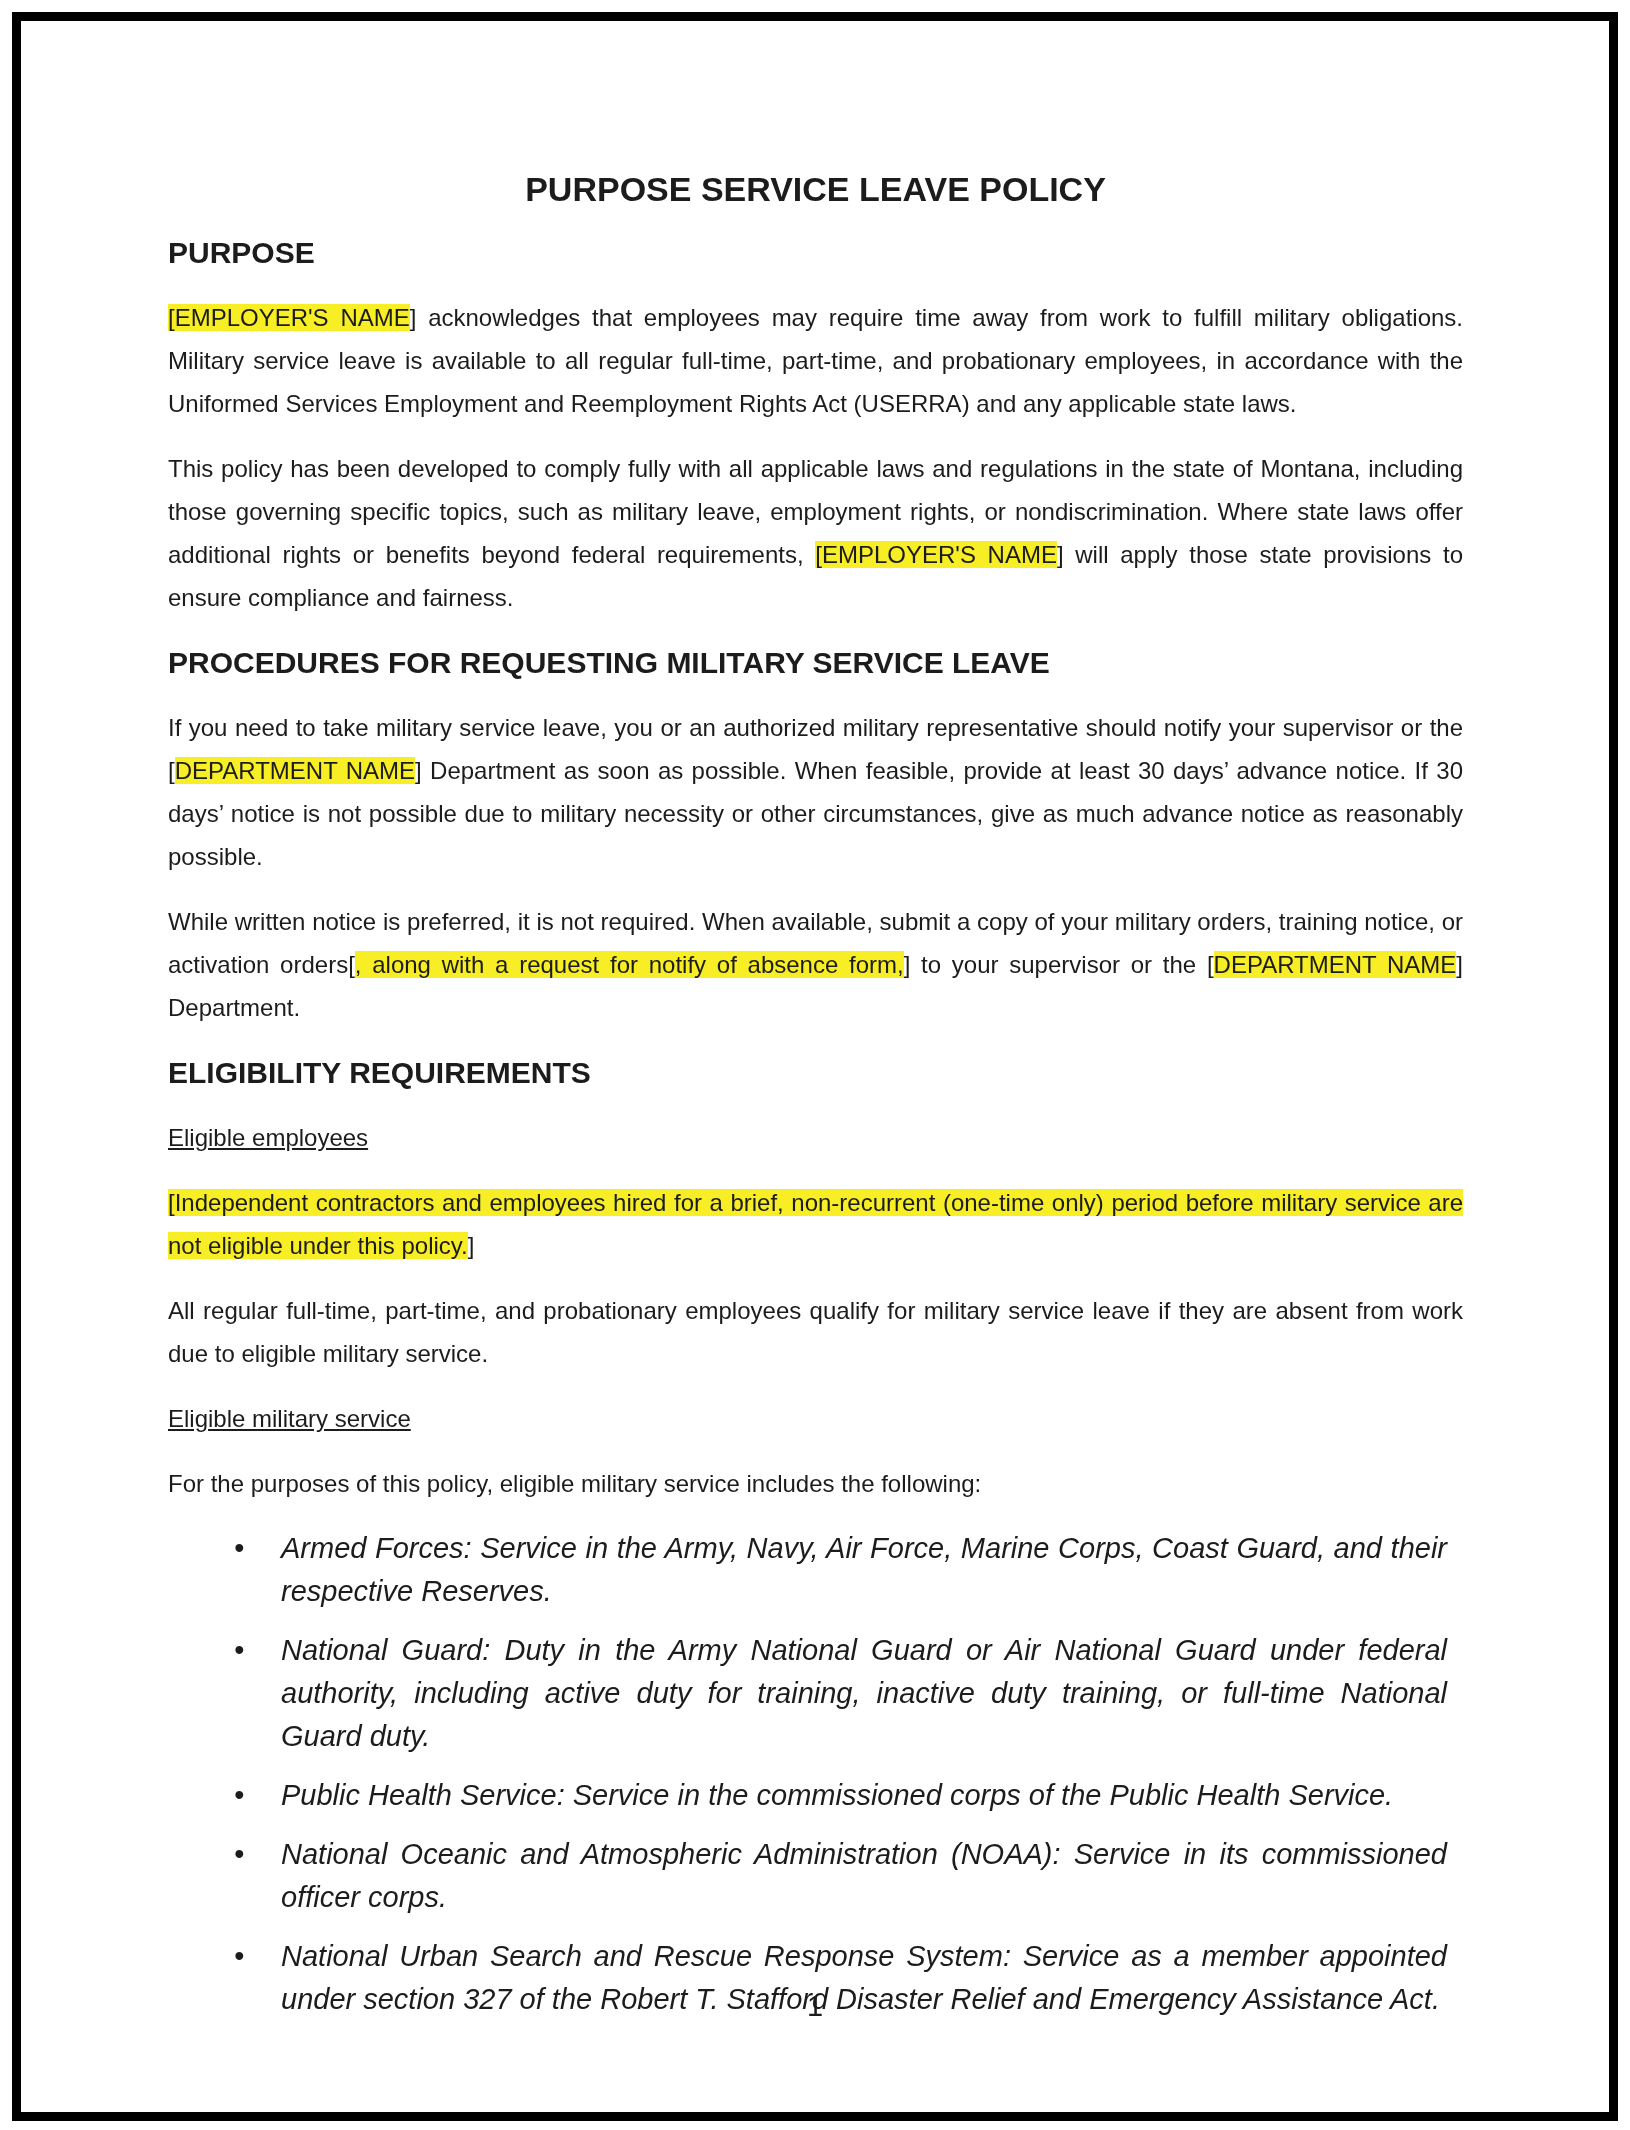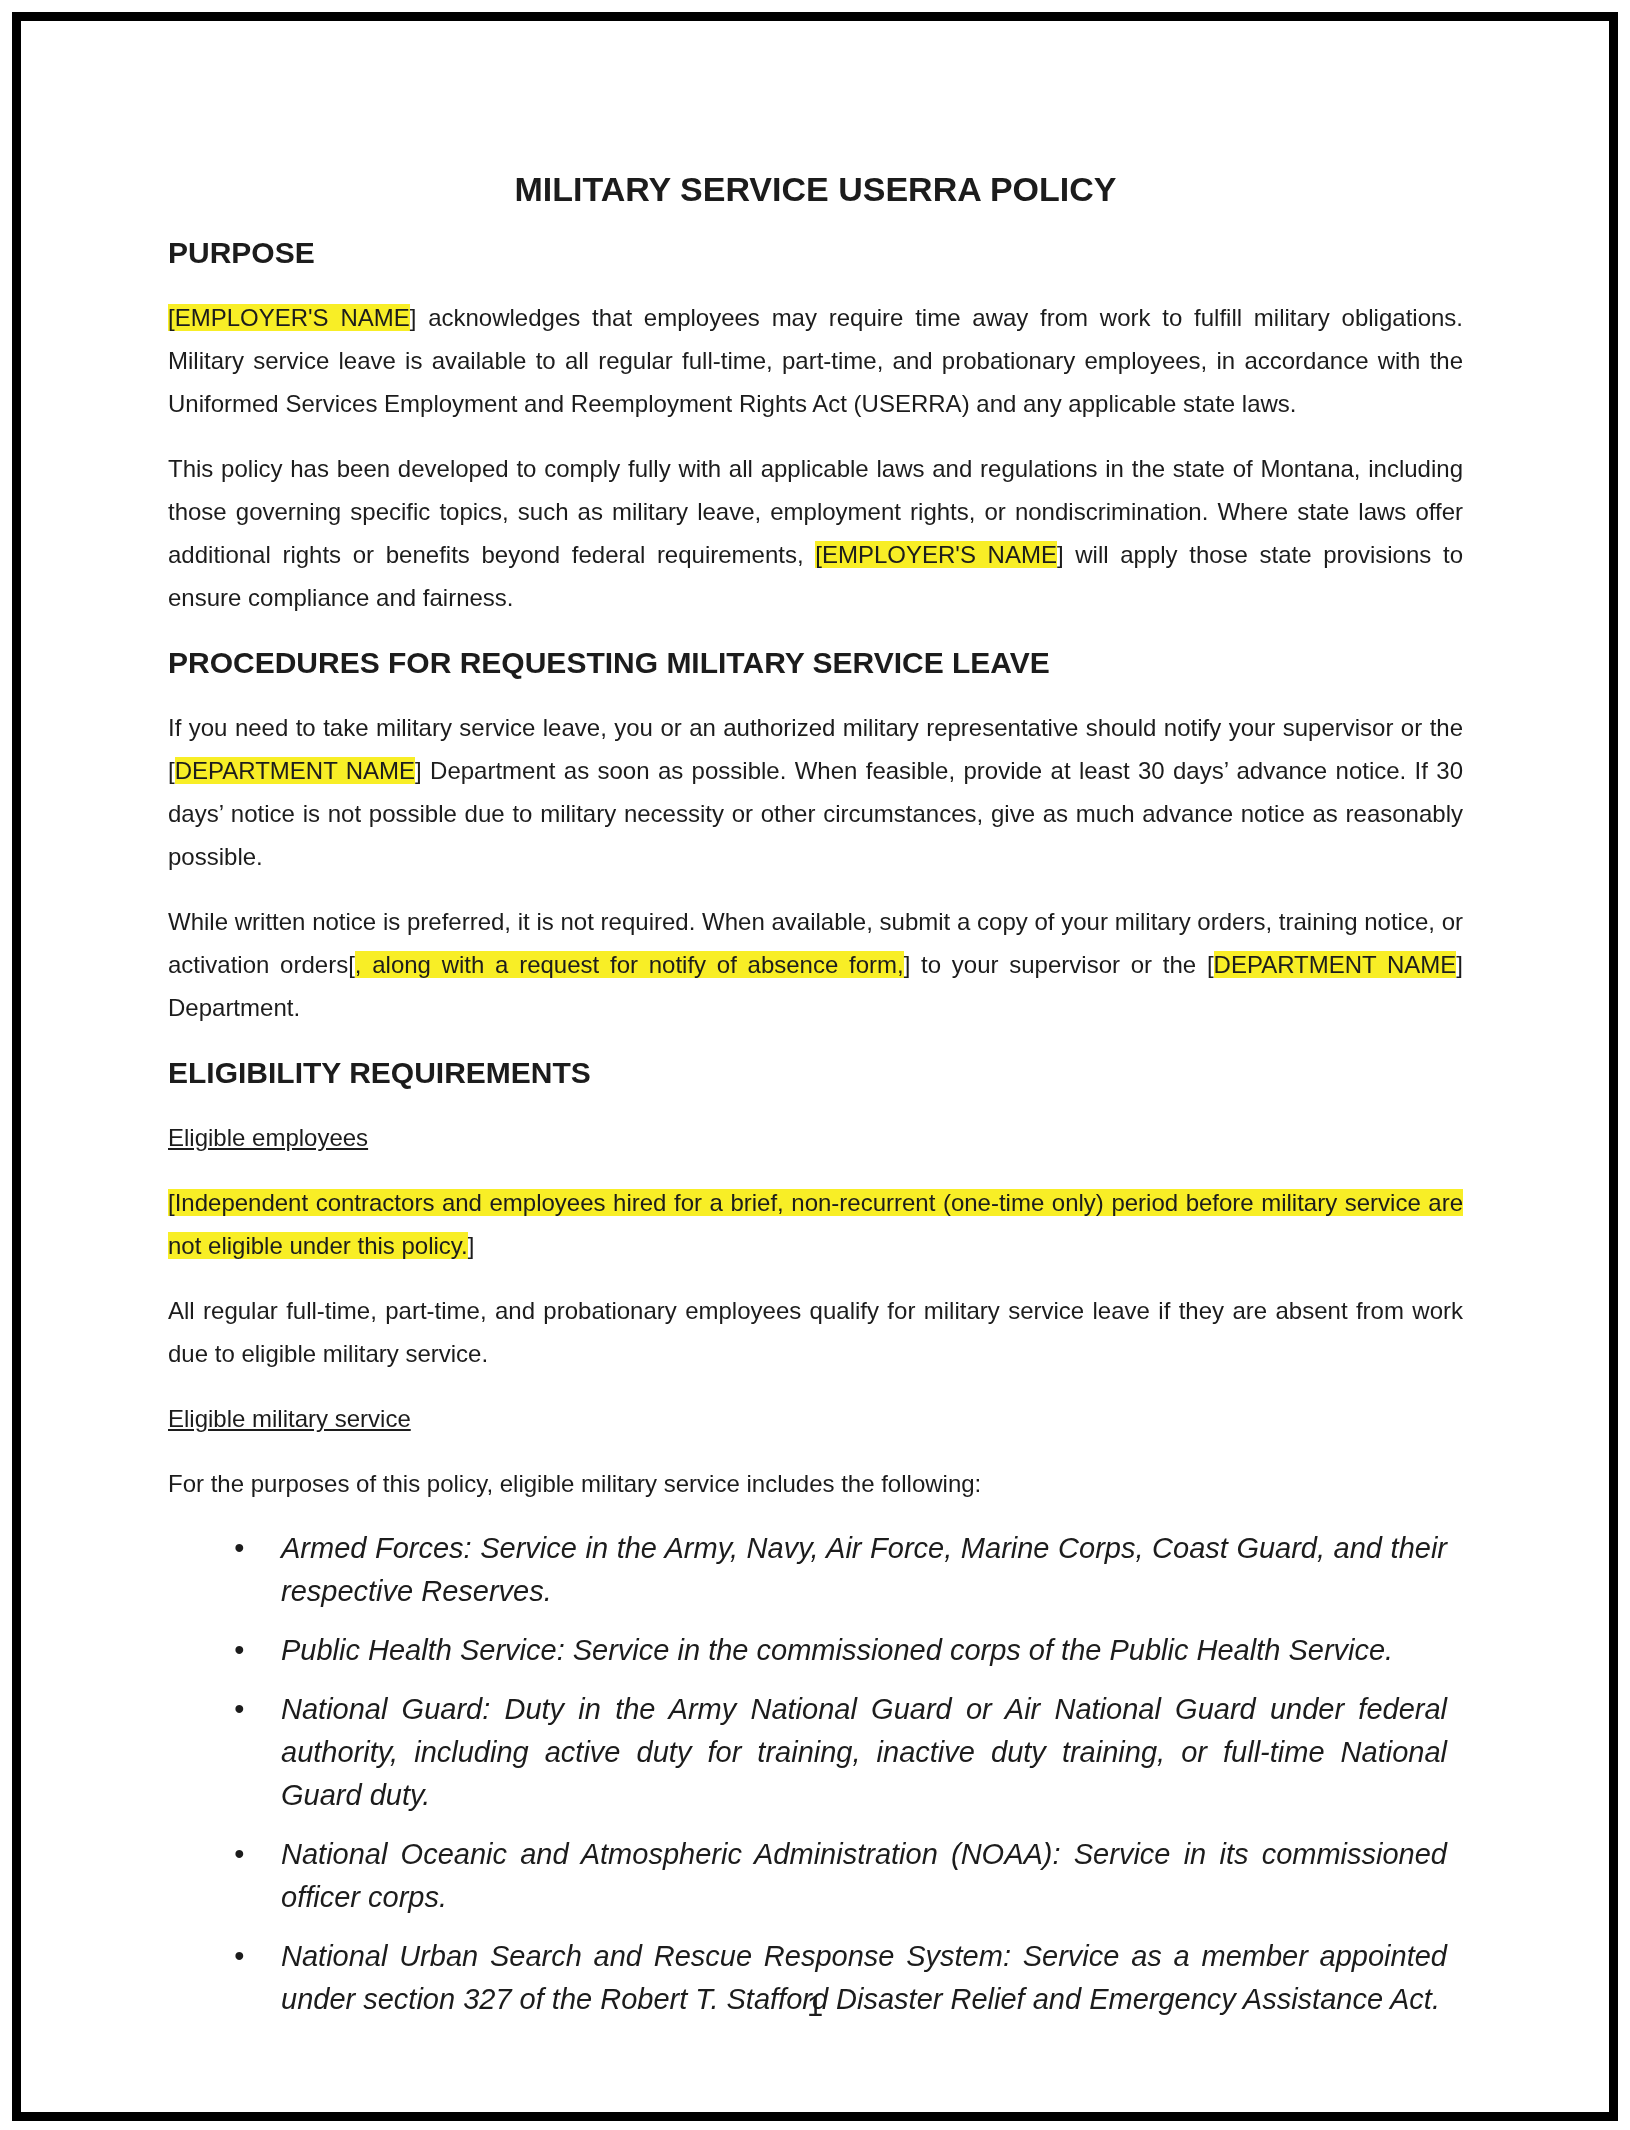--- a/index.html
+++ b/index.html
@@ -82,21 +82,21 @@
     line-height: 43px;
   }
 </style>
 </head>
 <body>
 
 <div class="page">
   <div class="frame"></div>
 
   <div class="content">
-    <div class="doc-title">MILITARY SERVICE USERRA POLICY</div>
+    <div class="doc-title">PURPOSE SERVICE LEAVE POLICY</div>
 
     <div class="heading">PURPOSE</div>
 
     <p class="para"><span class="hl">[EMPLOYER'S NAME</span><span>] acknowledges that employees may require time away from work to fulfill military obligations. Military service leave is available to all regular full-time, part-time, and probationary employees, in accordance with the Uniformed Services Employment and Reemployment Rights Act (USERRA) and any applicable state laws.</span></p>
 
     <p class="para"><span>This policy has been developed to comply fully with all applicable laws and regulations in the state of Montana, including those governing specific topics, such as military leave, employment rights, or nondiscrimination. Where state laws offer additional rights or benefits beyond federal requirements, </span><span class="hl">[EMPLOYER'S NAME</span><span>] will apply those state provisions to ensure compliance and fairness.</span></p>
 
     <div class="heading">PROCEDURES FOR REQUESTING MILITARY SERVICE LEAVE</div>
 
     <p class="para"><span>If you need to take military service leave, you or an authorized military representative should notify your supervisor or the [</span><span class="hl">DEPARTMENT NAME</span><span>] Department as soon as possible. When feasible, provide at least 30 days’ advance notice. If 30 days’ notice is not possible due to military necessity or other circumstances, give as much advance notice as reasonably possible.</span></p>
@@ -110,21 +110,21 @@
     <p class="para"><span class="hl">[Independent contractors and employees hired for a brief, non-recurrent (one-time only) period before military service are not eligible under this policy.</span><span>]</span></p>
 
     <p class="para"><span>All regular full-time, part-time, and probationary employees qualify for military service leave if they are absent from work due to eligible military service.</span></p>
 
     <div class="subheading">Eligible military service</div>
 
     <p class="para"><span>For the purposes of this policy, eligible military service includes the following:</span></p>
 
     <ul class="bullet-list">
         <li>Armed Forces: Service in the Army, Navy, Air Force, Marine Corps, Coast Guard, and their respective Reserves.</li>
+        <li>National Guard: Duty in the Army National Guard or Air National Guard under federal authority, including active duty for training, inactive duty training, or full-time National Guard duty.</li>
         <li>Public Health Service: Service in the commissioned corps of the Public Health Service.</li>
-        <li>National Guard: Duty in the Army National Guard or Air National Guard under federal authority, including active duty for training, inactive duty training, or full-time National Guard duty.</li>
         <li>National Oceanic and Atmospheric Administration (NOAA): Service in its commissioned officer corps.</li>
         <li>National Urban Search and Rescue Response System: Service as a member appointed under section 327 of the Robert T. Stafford Disaster Relief and Emergency Assistance Act.</li>
       </ul>
   </div>
 
   <div class="page-number">1</div>
 </div>
 
 </body></html>

